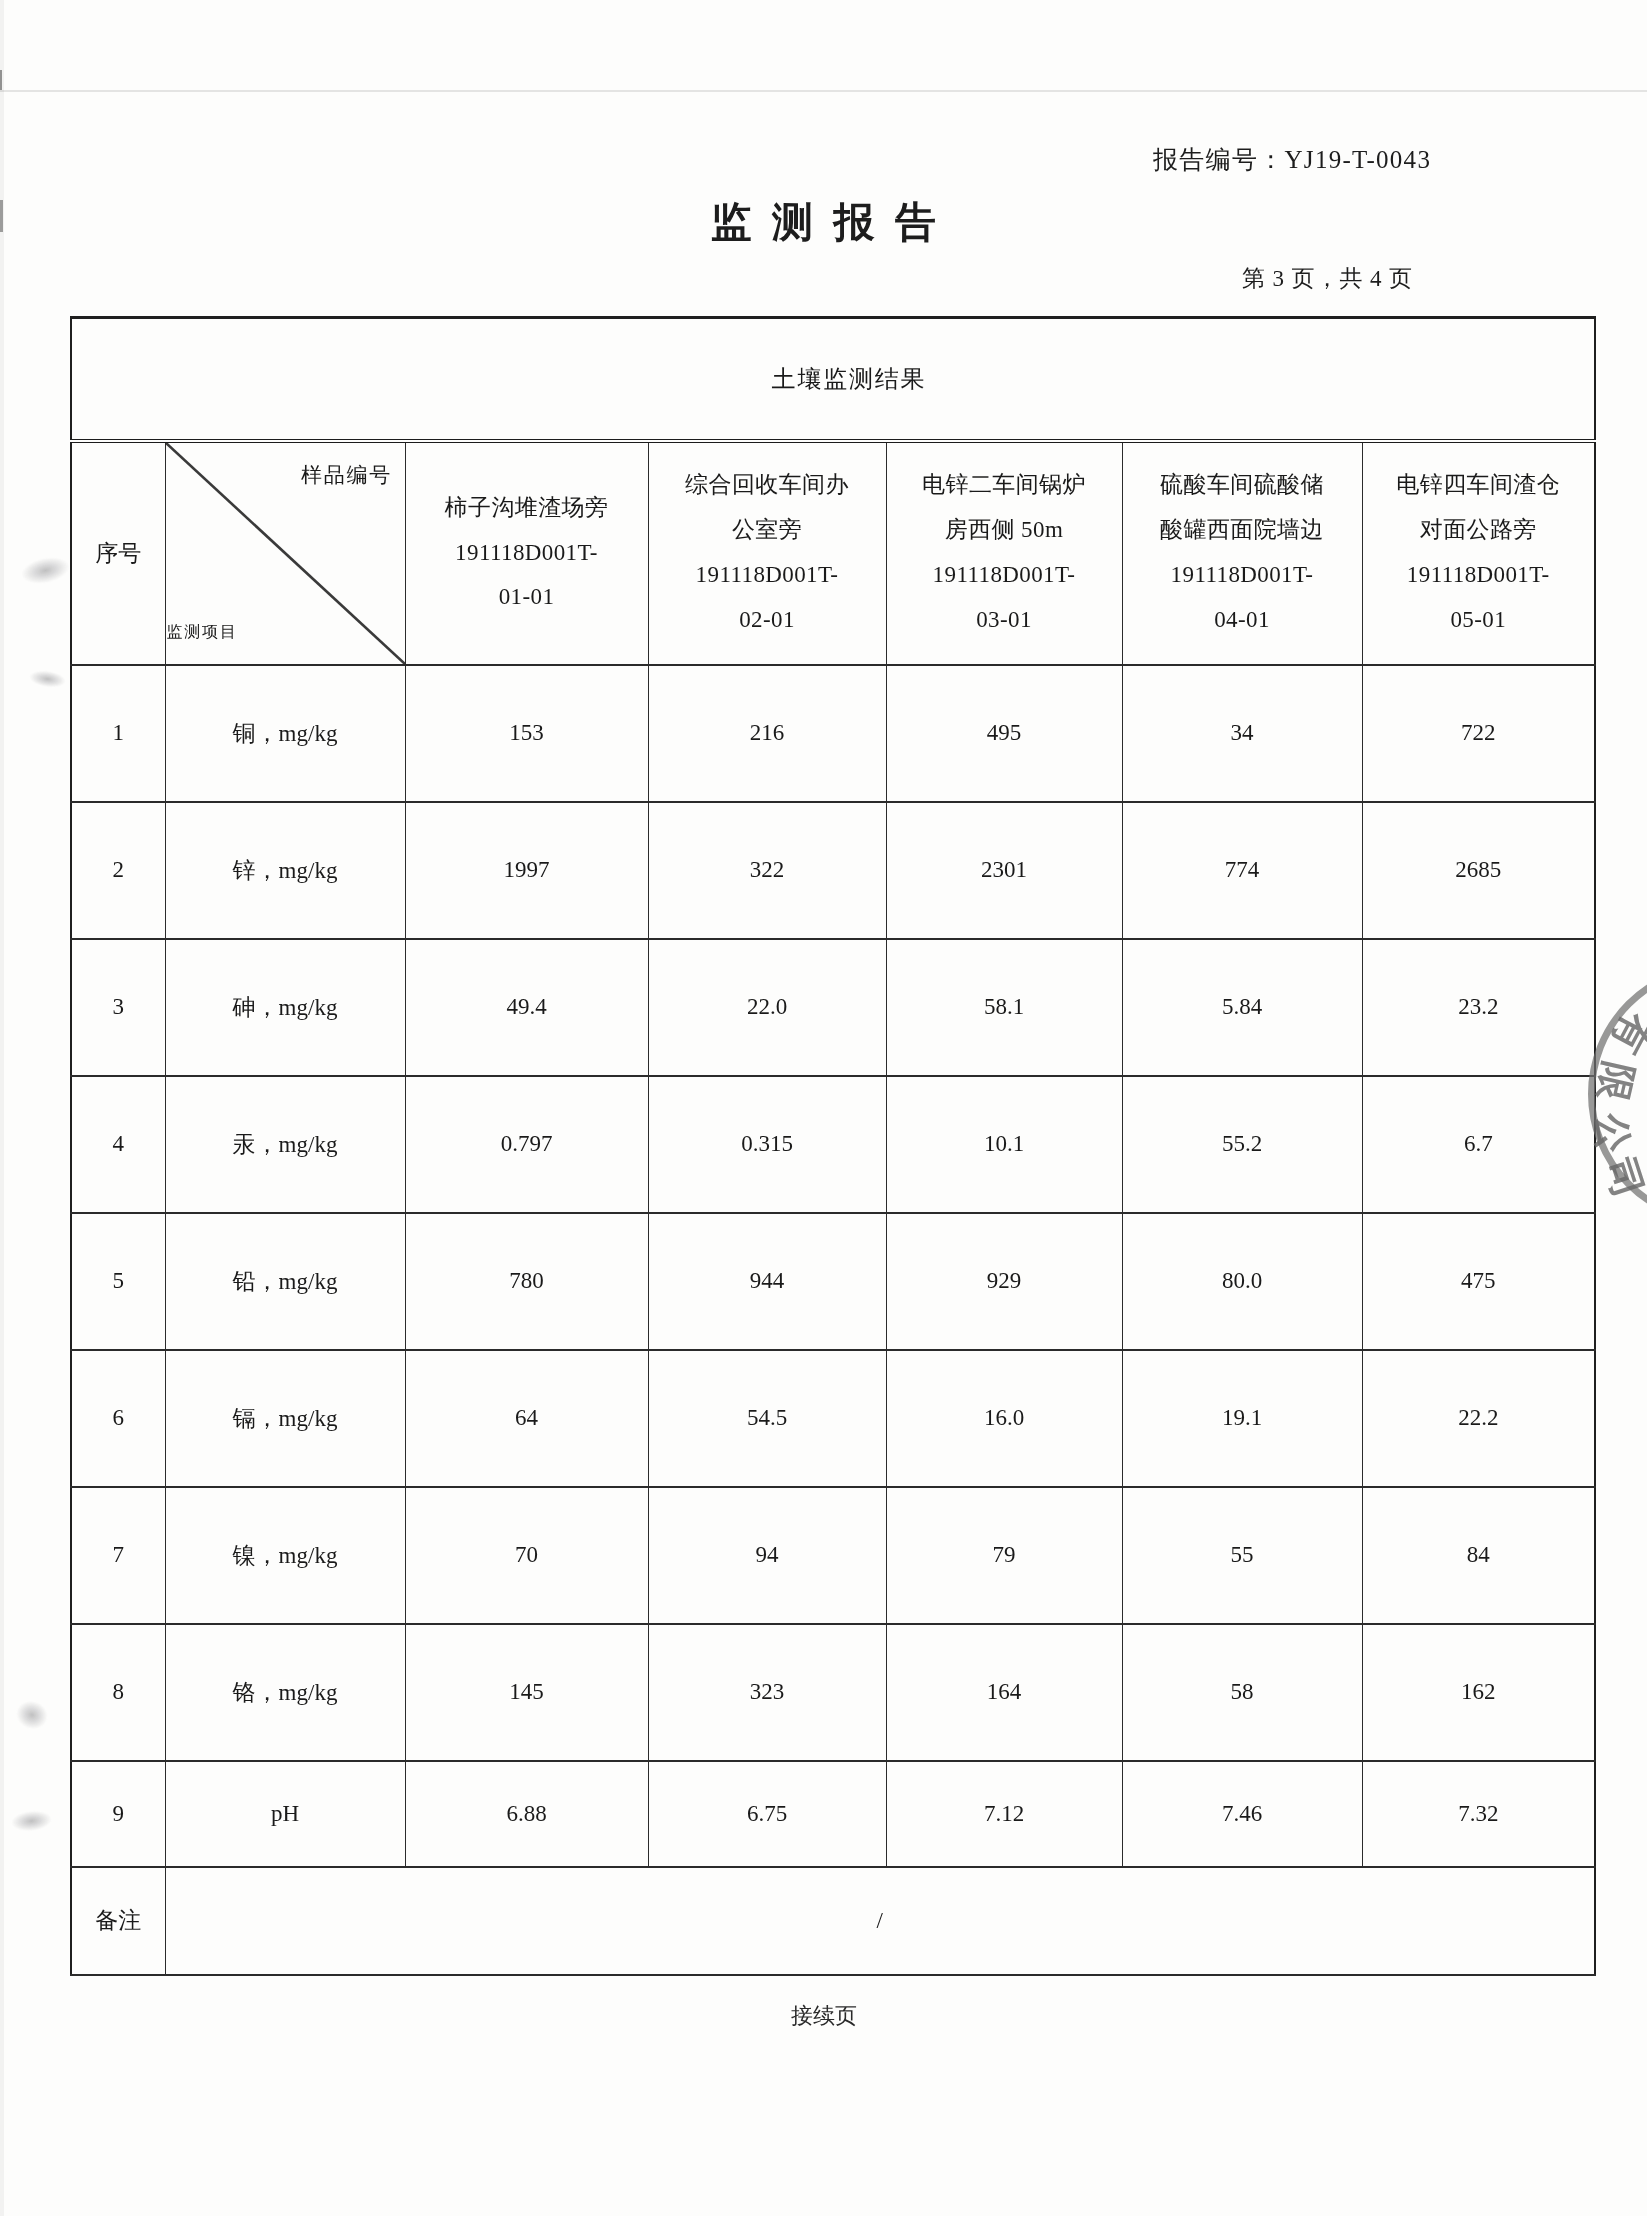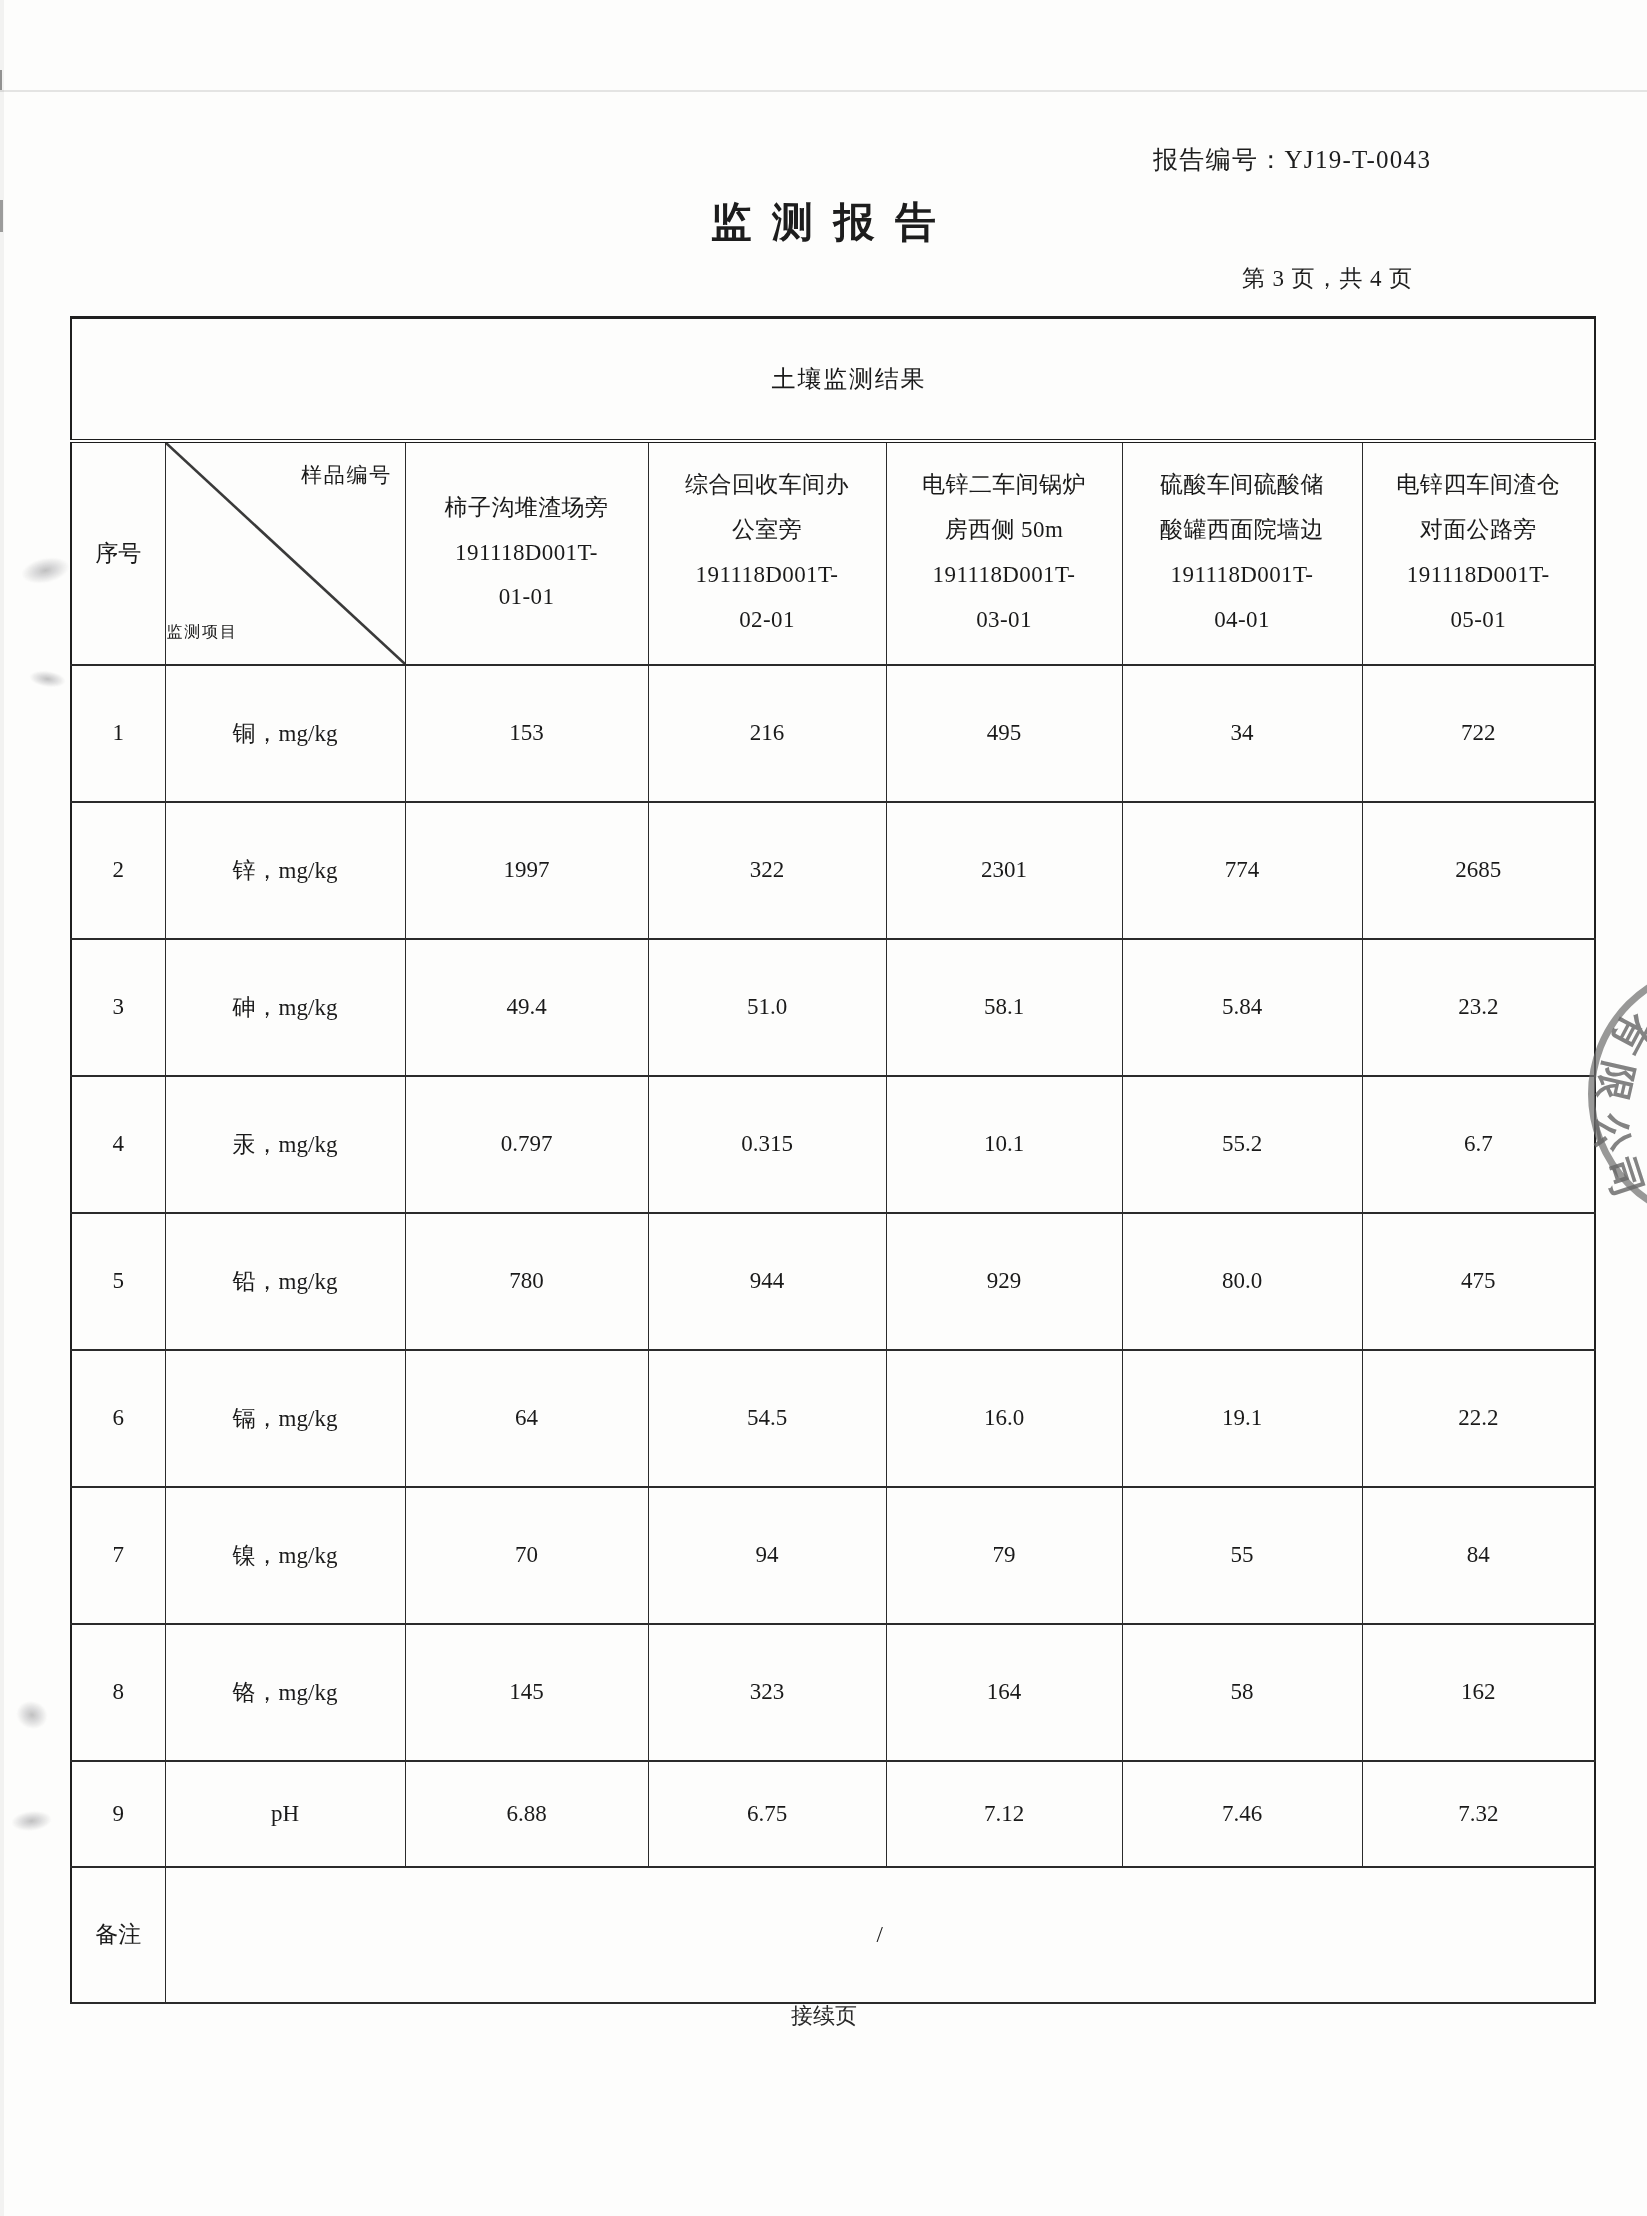--- a/index.html
+++ b/index.html
@@ -63,21 +63,21 @@
   tr.r-title td {
     border-bottom: 4px double #1c1c1c;
     font-size: 24px;
     letter-spacing: 1.8px;
     padding-left: 32px;
   }
   tr.r-title { height: 123px; }
   tr.r-header { height: 224px; }
   tr.r-data { height: 137px; }
   tr.r-ph { height: 106px; }
-  tr.r-remark { height: 136px; }
+  tr.r-remark { height: 108px; }
 
   td.sample-header {
     font-size: 21px;
     line-height: 1.95;
     white-space: pre-line;
     letter-spacing: 0.4px;
   }
   td.corner-cell { position: relative; }
   .corner-svg { position: absolute; left: 0; top: 0; width: 100%; height: 100%; }
   .corner-top-right {
@@ -237,21 +237,21 @@
       <td>1997</td>
       <td>322</td>
       <td>2301</td>
       <td>774</td>
       <td>2685</td>
     </tr>
     <tr class="r-data">
       <td>3</td>
       <td>砷，mg/kg</td>
       <td>49.4</td>
-      <td>51.0</td>
+      <td>22.0</td>
       <td>58.1</td>
       <td>5.84</td>
       <td>23.2</td>
     </tr>
     <tr class="r-data">
       <td>4</td>
       <td>汞，mg/kg</td>
       <td>0.797</td>
       <td>0.315</td>
       <td>10.1</td>

